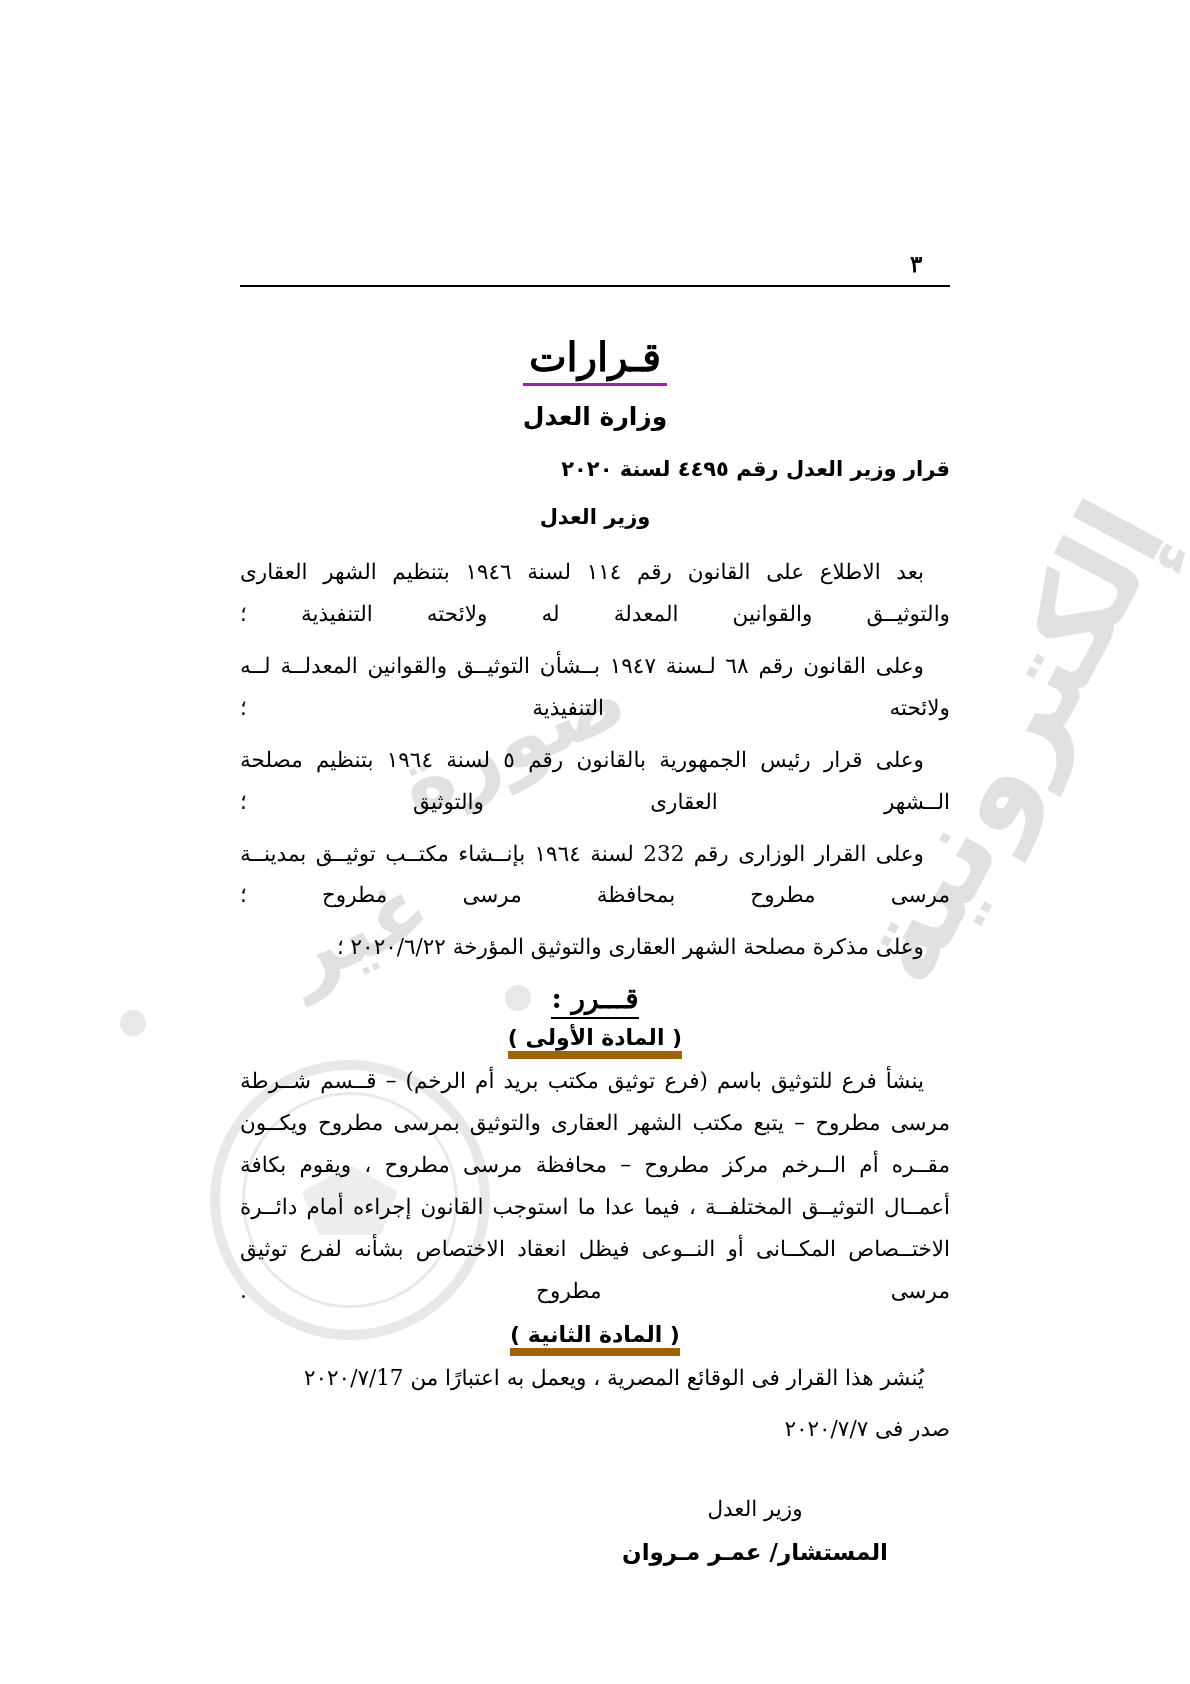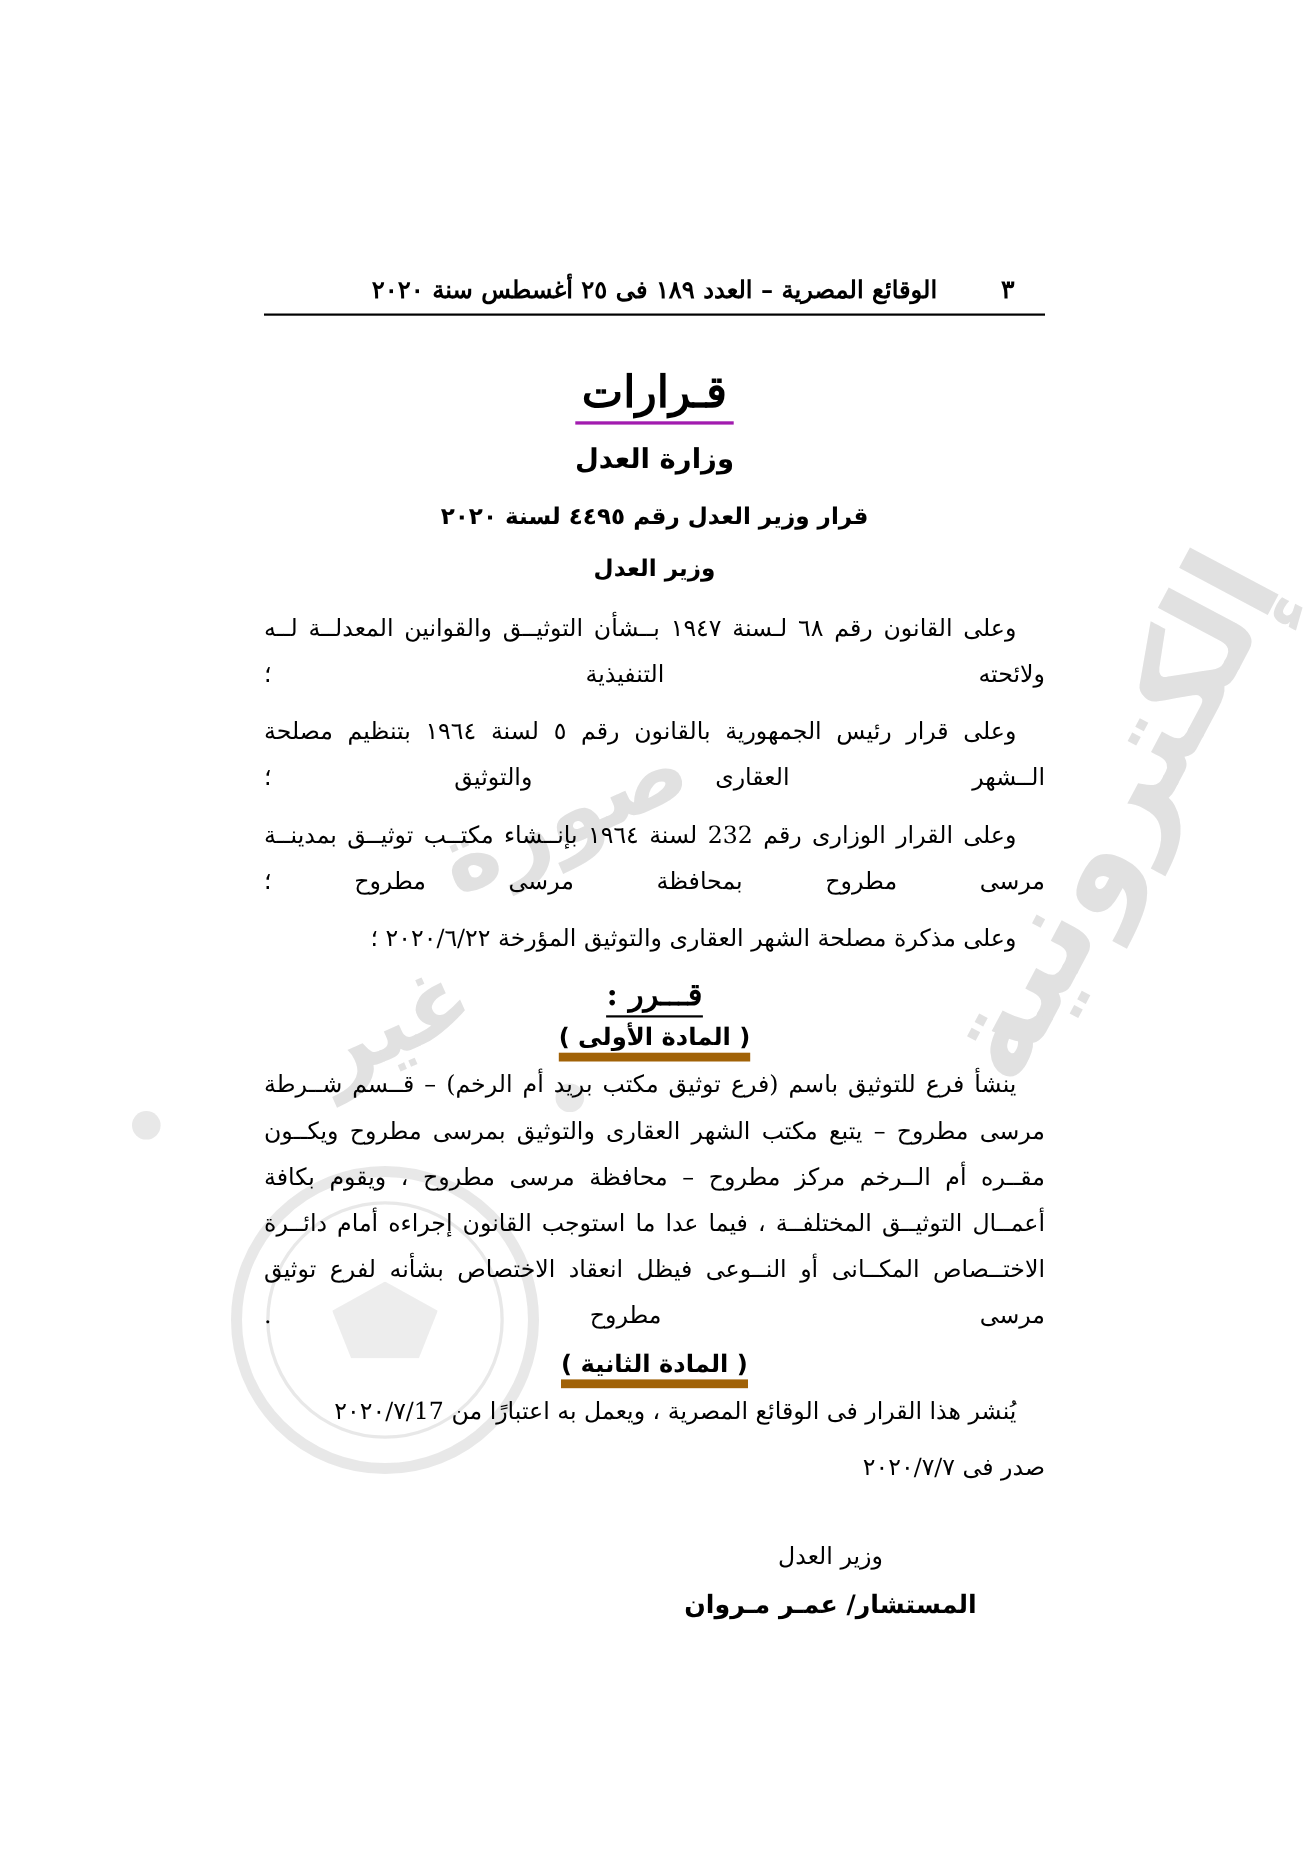--- a/index.html
+++ b/index.html
@@ -120,21 +120,21 @@
     padding: 0 6px 3px 6px;
   }
   h2.ministry {
     text-align: center;
     font-size: 25px;
     font-weight: bold;
     margin: 0 0 26px 0;
     font-family: "DejaVu Sans", "Liberation Sans", sans-serif;
   }
   h3.decree-no {
-    text-align: center;
+    text-align: right;
     font-size: 21px;
     font-weight: bold;
     margin: 0 0 24px 0;
     font-family: "DejaVu Sans", "Liberation Sans", sans-serif;
   }
   .minister-line {
     text-align: center;
     font-size: 21px;
     font-weight: bold;
     margin: 0 0 22px 0;
@@ -201,31 +201,31 @@
   <div class="wm-text wm3">غير</div>
   <div class="wm-seal"></div>
   <div class="wm-dot" style="left:120px; top:1010px;"></div>
   <div class="wm-dot" style="left:505px; top:985px;"></div>
 </div>
 
 <div class="page">
 
   <div class="runhead">
     <div class="rh-page">٣</div>
-    <div class="rh-title">الوقائع المصرية – العدد ١٨٩ فى ٢٥ أغسطس سنة ٢٠٢٠</div>
   </div>
 
   <h1 class="doc-title"><span>قـرارات</span></h1>
 
   <h2 class="ministry">وزارة العدل</h2>
 
   <h3 class="decree-no">قرار وزير العدل رقم ٤٤٩٥ لسنة ٢٠٢٠</h3>
 
   <div class="minister-line">وزير العدل</div>
 
+  <p class="para">بعد الاطلاع على القانون رقم ١١٤ لسنة ١٩٤٦ بتنظيم الشهر العقارى والتوثيــق والقوانين المعدلة له ولائحته التنفيذية ؛</p>
   <p class="para">وعلى القانون رقم ٦٨ لـسنة ١٩٤٧ بــشأن التوثيــق والقوانين المعدلــة لــه ولائحته التنفيذية ؛</p>
   <p class="para">وعلى قرار رئيس الجمهورية بالقانون رقم ٥ لسنة ١٩٦٤ بتنظيم مصلحة الــشهر العقارى والتوثيق ؛</p>
   <p class="para">وعلى القرار الوزارى رقم 232 لسنة ١٩٦٤ بإنــشاء مكتــب توثيــق بمدينــة مرسى مطروح بمحافظة مرسى مطروح ؛</p>
   <p class="para last-right">وعلى مذكرة مصلحة الشهر العقارى والتوثيق المؤرخة ٢٠٢٠/٦/٢٢ ؛</p>
 
   <div class="qarrar"><span>قـــرر :</span></div>
 
   <div class="article-head"><b>( المادة الأولى )</b></div>
   <p class="para">ينشأ فرع للتوثيق باسم (فرع توثيق مكتب بريد أم الرخم) – قــسم شــرطة مرسى مطروح – يتبع مكتب الشهر العقارى والتوثيق بمرسى مطروح ويكــون مقــره أم الــرخم مركز مطروح – محافظة مرسى مطروح ، ويقوم بكافة أعمــال التوثيــق المختلفــة ، فيما عدا ما استوجب القانون إجراءه أمام دائــرة الاختــصاص المكــانى أو النــوعى فيظل انعقاد الاختصاص بشأنه لفرع توثيق مرسى مطروح .</p>
 

